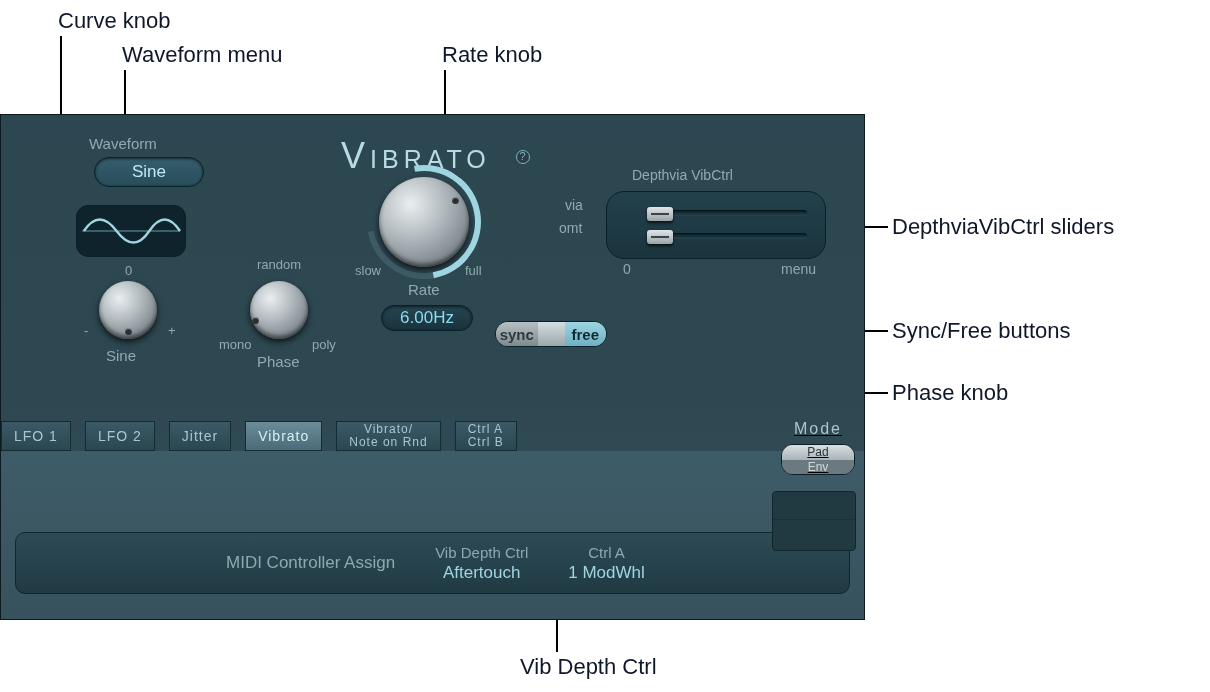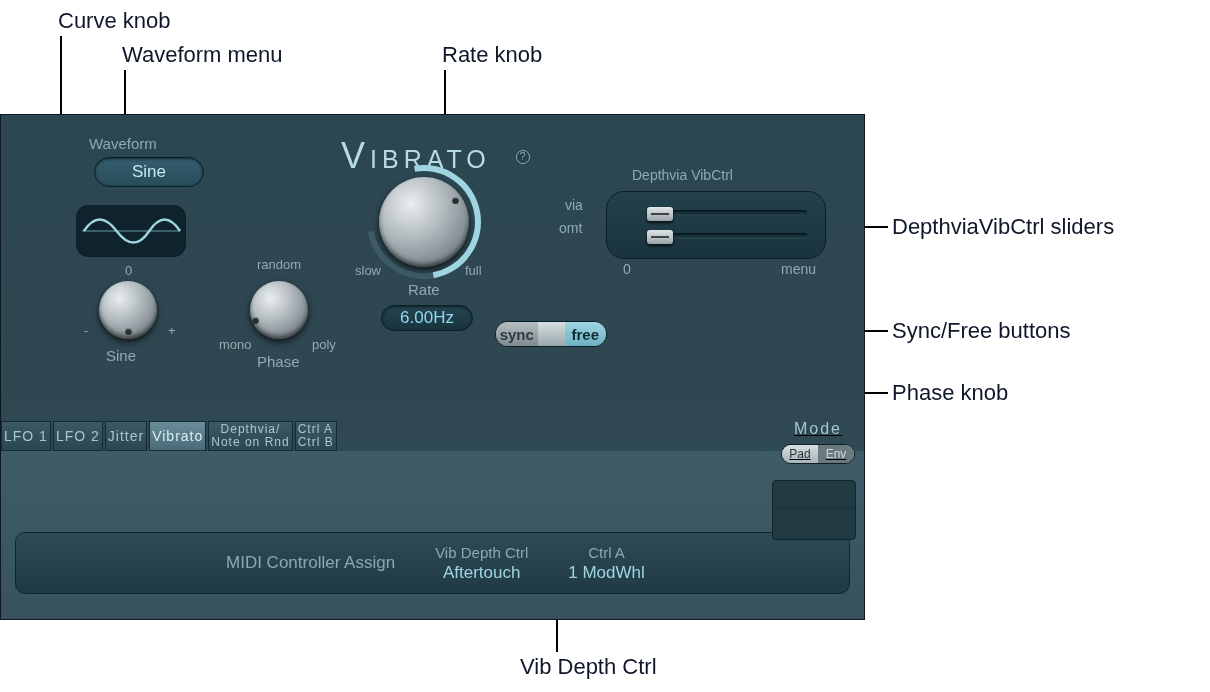--- a/index.html
+++ b/index.html
@@ -118,21 +118,21 @@
   .toggle-pill .half{flex:1;display:flex;align-items:center;justify-content:center;font-size:15px;font-weight:600;}
   .toggle-pill .half.inactive{background:linear-gradient(180deg,#b7bfc2,#7f8a8e);color:#2c3a40;}
   .toggle-pill .half.active{background:linear-gradient(180deg,#9fd4e1,#6eb1c3);color:#0e2a33;}
 
   
   .tabrow{
     position:absolute; left:0; top:306px; right:0; height:30px;
     display:flex;
   }
   .tab{
-    padding:4px 2px; margin-right:2px;
+    padding:4px 12px; margin-right:14px;
     background:linear-gradient(180deg,#3b5a66,#2b4750);
     border:1px solid #132b33;
     color:#a9c6cf; font-size:14px; letter-spacing:1px;
     display:flex;align-items:center;justify-content:center;
     white-space:pre; line-height:1.05;
   }
   .tab.wide{flex:0 0 auto;}
   .tab.active{ background:linear-gradient(180deg,#6a8d99,#4a6b77); color:#d8eef4;}
   .tab.small{font-size:12px;}
 
@@ -148,23 +148,24 @@
   }
   .midi-label{ color:#8ea8b0; font-size:17px; margin-left:210px;}
   .midi-col{ display:flex;flex-direction:column;align-items:center; margin-left:40px;}
   .midi-col .hdr{color:#8ea8b0;font-size:15px;}
   .midi-col .val{color:#9fd4e1;font-size:17px;margin-top:2px;}
 
   
   .mode-group{position:absolute; right:0; top:305px; width:92px;text-decoration:underline;}
   .mode-title{color:#a9c6cf;font-size:16px;text-align:center;letter-spacing:2px;}
   .mode-pill{
-    margin:6px auto 16px; width:74px;height:20px; display:flex;
+    margin:6px auto 16px; width:74px;height:31px; display:flex;
     border:1px solid #0a1f26; border-radius:12px; overflow:hidden;
     background:linear-gradient(180deg,#c8d0d3,#8d989c);
+    flex-direction:column;
   }
   .mode-pill .half{flex:1;display:flex;align-items:center;justify-content:center;font-size:12px;color:#28363c;}
   .mode-pill .half.active{ background:linear-gradient(180deg,#d7dfe1,#a9b4b8);}
   .mode-pill .half.env{ background:#6b7a80;color:#cfd8da;}
   .env-box{margin-top:4px;width:84px;height:60px;border:1px solid #10262d;border-radius:4px;background:#213a42;}
   .env-box>div{height:49%;border-bottom:1px solid #17323b;}
 </style>
 </head>
 <body>
 
@@ -242,21 +243,21 @@
     </div>
   </div>
   <div class="lbl small" style="left:622px;top:146px">0</div>
   <div class="lbl small" style="left:780px;top:146px">menu</div>
 
   <div class="tabrow">
     <div class="tab">LFO 1</div>
     <div class="tab">LFO 2</div>
     <div class="tab">Jitter</div>
     <div class="tab active">Vibrato</div>
-    <div class="tab small wide" style="text-align:center">Depthvia/
+    <div class="tab small wide" style="text-align:center">Vibrato/
 Note on Rnd</div>
     <div class="tab small wide">Ctrl A
 Ctrl B</div>
   </div>
 
   <div class="lower">
 
     <div class="midi-bar">
       <div class="midi-label">MIDI Controller Assign</div>
       <div class="midi-col">

